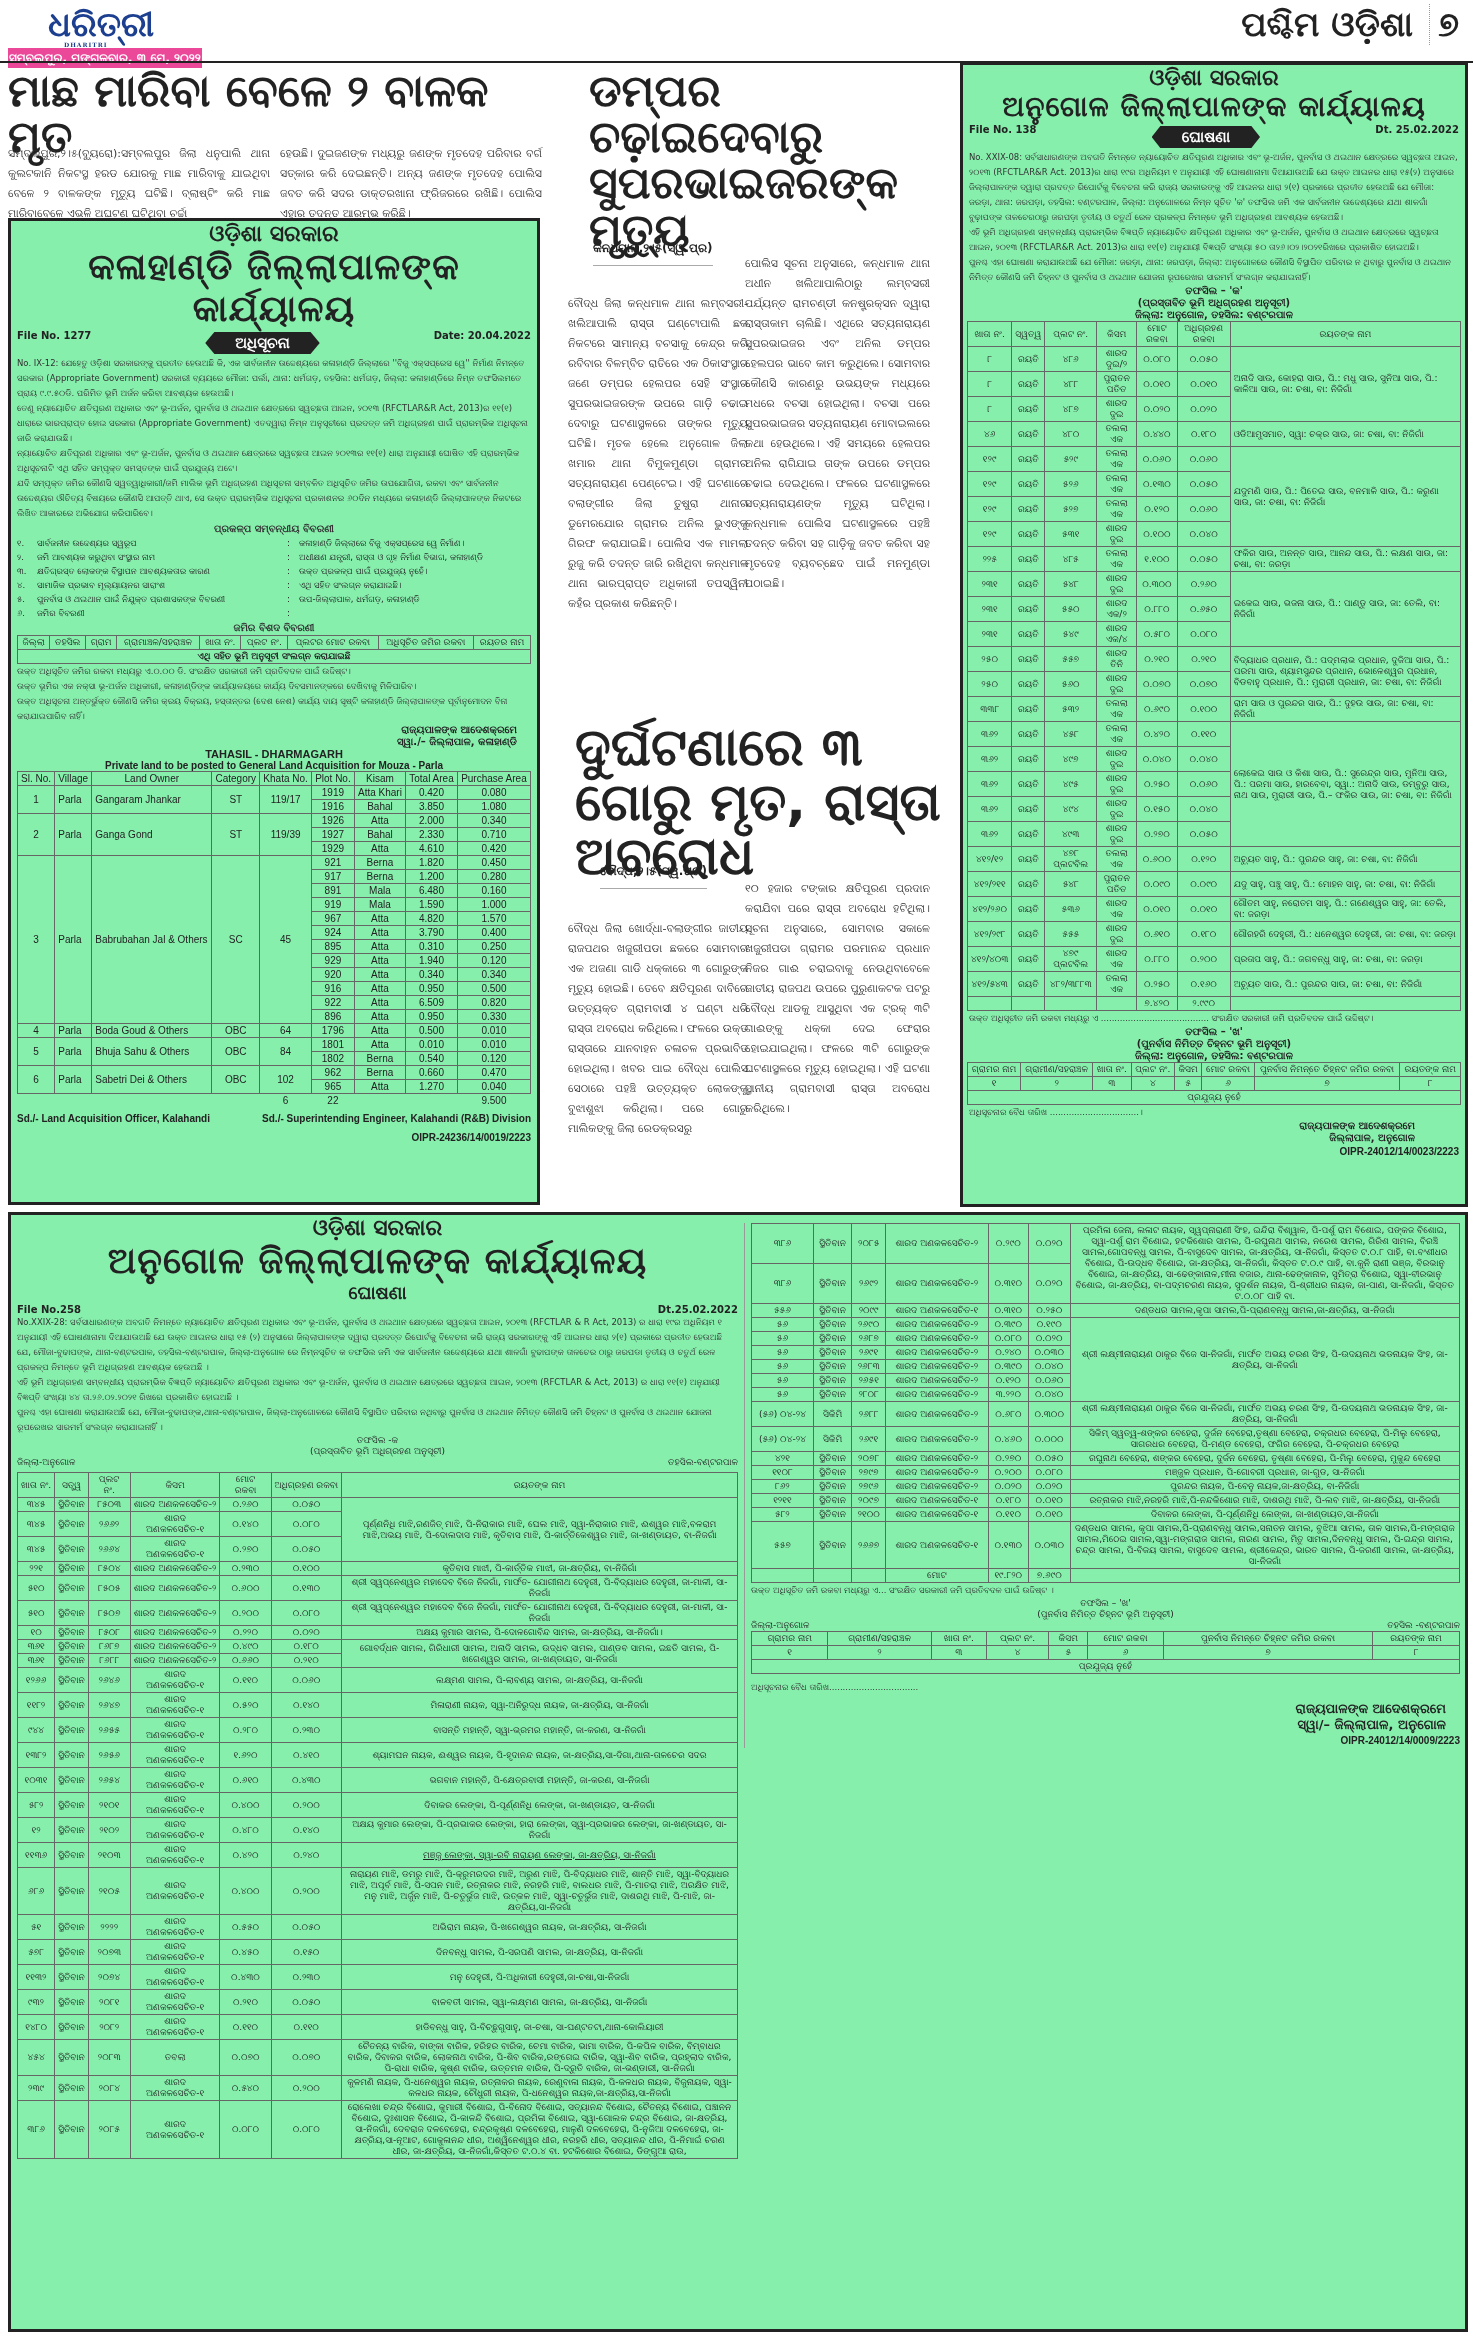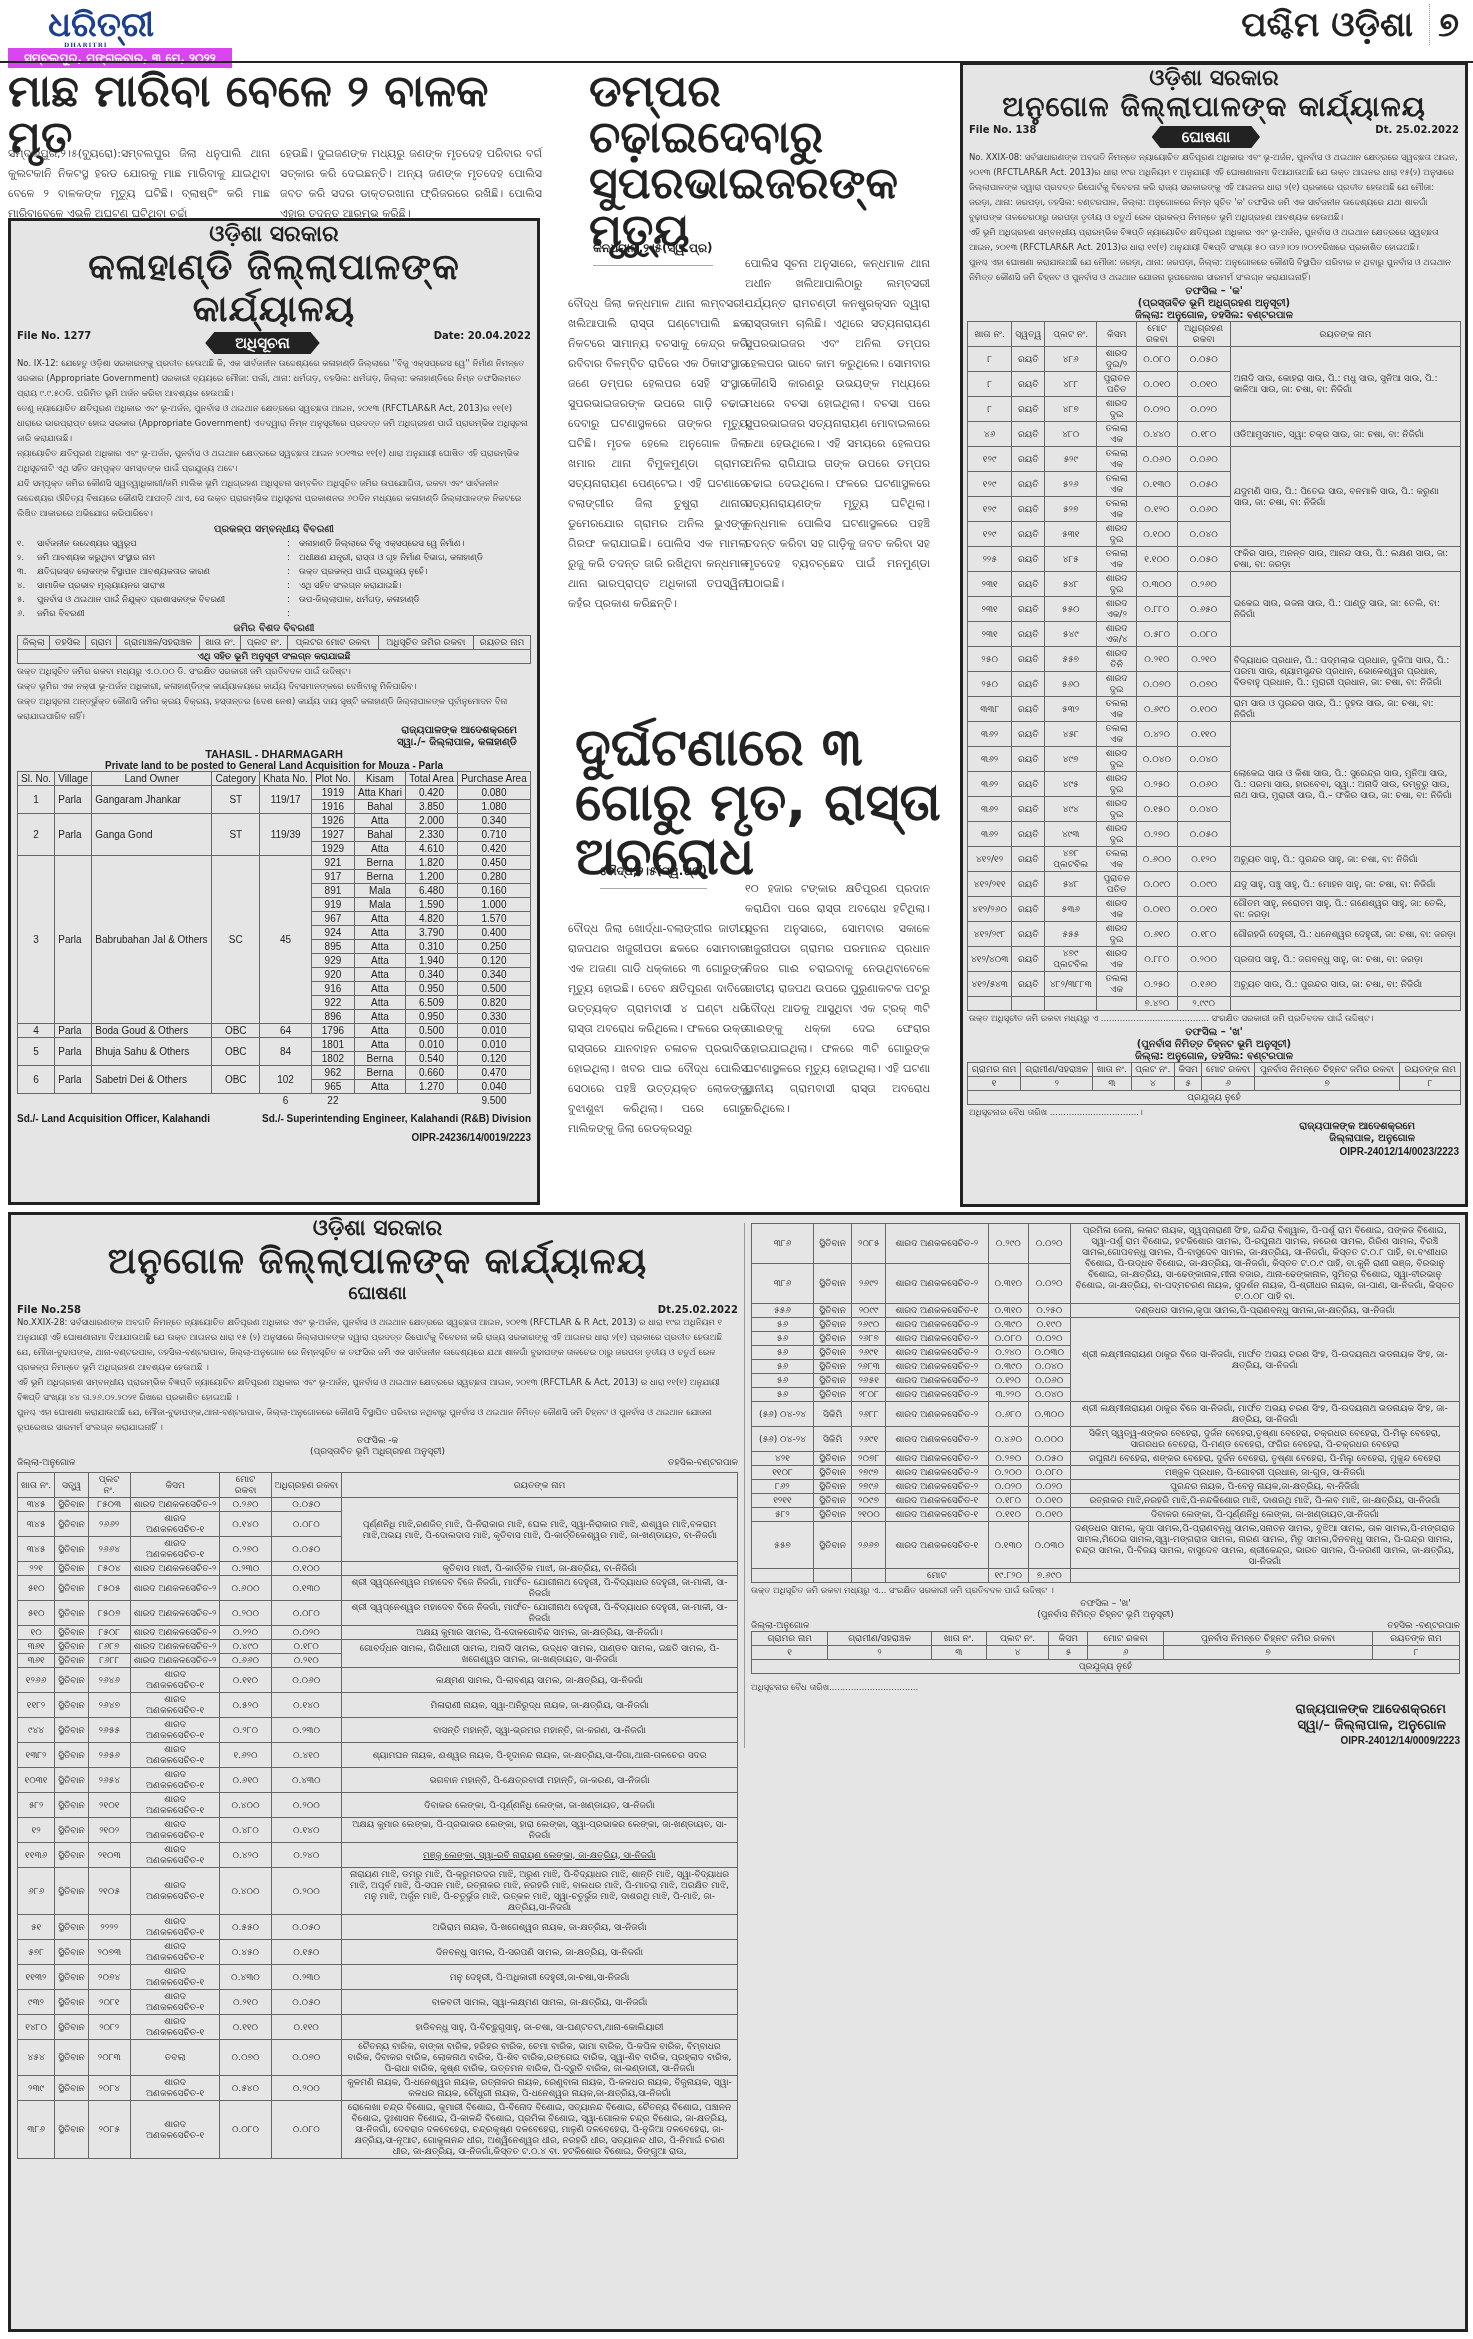--- a/index.html
+++ b/index.html
@@ -1,32 +1,32 @@
 <!DOCTYPE html>
 <html><head>
 <meta charset="utf-8">
 <style>
   * { box-sizing: border-box; margin: 0; padding: 0; }
   body { width: 1473px; height: 2339px; background: #fff; font-family: "DejaVu Sans", sans-serif; color: #222; position: relative; overflow: hidden; }
   .abs { position: absolute; }
   .masthead-logo { left: 48px; top: 4px; font-size: 34px; color: #1d3f8f; font-weight: bold; font-family: "DejaVu Serif", serif; }
   .masthead-logo small { display: block; font-size: 6px; color: #1d3f8f; letter-spacing: 1px; margin-left: 16px; margin-top: -4px; }
-  .dateline { left: 8px; top: 48px; background: #d946ef; color: #fff; font-size: 12px; padding: 3px 16px; font-weight: bold; }
+  .dateline { left: 8px; top: 48px; background: #ec4899; color: #fff; font-size: 12px; padding: 3px 1px; font-weight: bold; }
   .rule-top { left: 0; top: 61px; width: 1473px; height: 2px; background: #222; }
   .section-label { right: 60px; top: 4px; font-size: 34px; font-weight: bold; color: #222; }
   .page-number { right: 14px; top: 4px; font-size: 34px; font-weight: bold; color: #222; border-left: 1px dotted #999; padding-left: 8px; }
 
   .headline { font-weight: bold; color: #222; line-height: 1.05; }
   .h1 { left: 8px; top: 68px; font-size: 44px; width: 540px; }
   .h2 { left: 589px; top: 68px; font-size: 44px; width: 380px; }
   .h3 { left: 575px; top: 720px; font-size: 52px; width: 380px; }
   .body-col { font-size: 11px; line-height: 20px; color: #333; text-align: justify; margin-top: 24px; }
   .byline { font-size: 12px; font-weight: bold; border-bottom: 1px solid #aaa; display: inline-block; padding-bottom: 10px; }
 
-  .box { border: 3px solid #222; background: #e5e5e5; }
+  .box { border: 3px solid #222; background: #86efac; }
   .ad-govt { text-align: center; font-size: 22px; font-weight: bold; }
   .ad-office { text-align: center; font-size: 36px; font-weight: bold; letter-spacing: 1px; }
   .ad-tag { margin: 2px auto; background: #222; color: #fff; font-size: 15px; font-weight: bold; padding: 2px 30px; display: table; clip-path: polygon(8% 0,92% 0,100% 50%,92% 100%,8% 100%,0 50%); }
   .ad-meta { display: flex; justify-content: space-between; font-size: 10px; font-weight: bold; padding: 0 6px; }
   .ad-text { font-size: 8.5px; line-height: 15px; padding: 0 6px; color: #333; }
   .center { text-align: center; }
   .bold { font-weight: bold; }
   table { border-collapse: collapse; width: 100%; }
   td, th { border: 1px solid #666; font-size: 9px; padding: 1px 3px; text-align: center; font-weight: normal; }
   th { font-size: 9px; }

